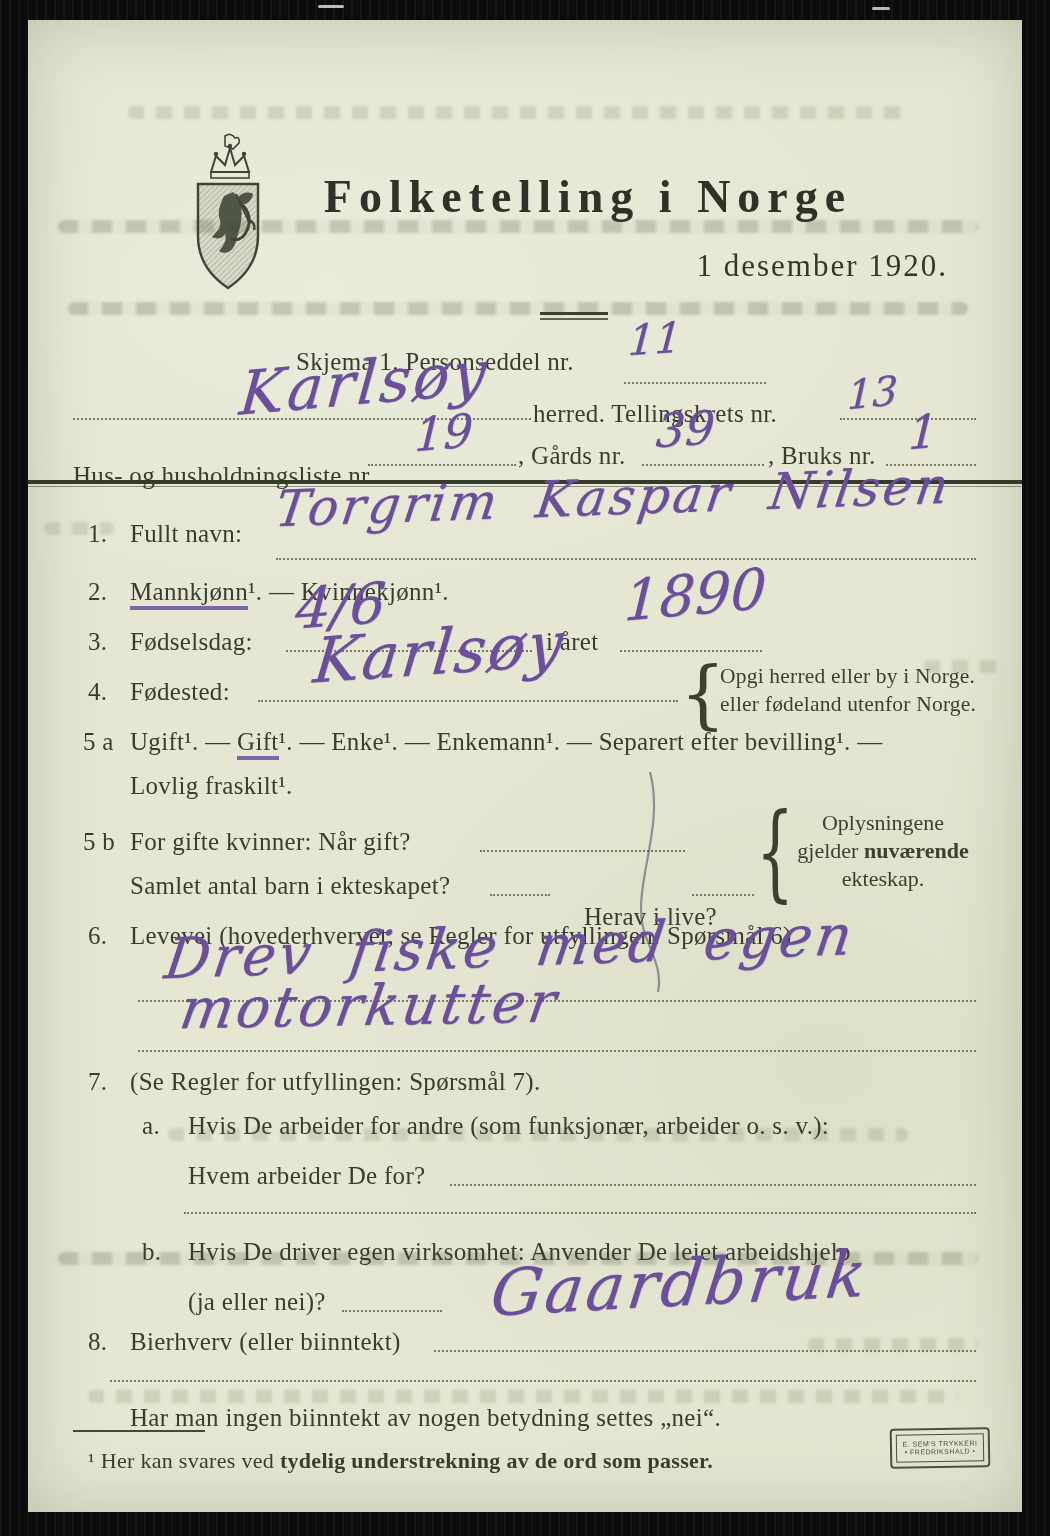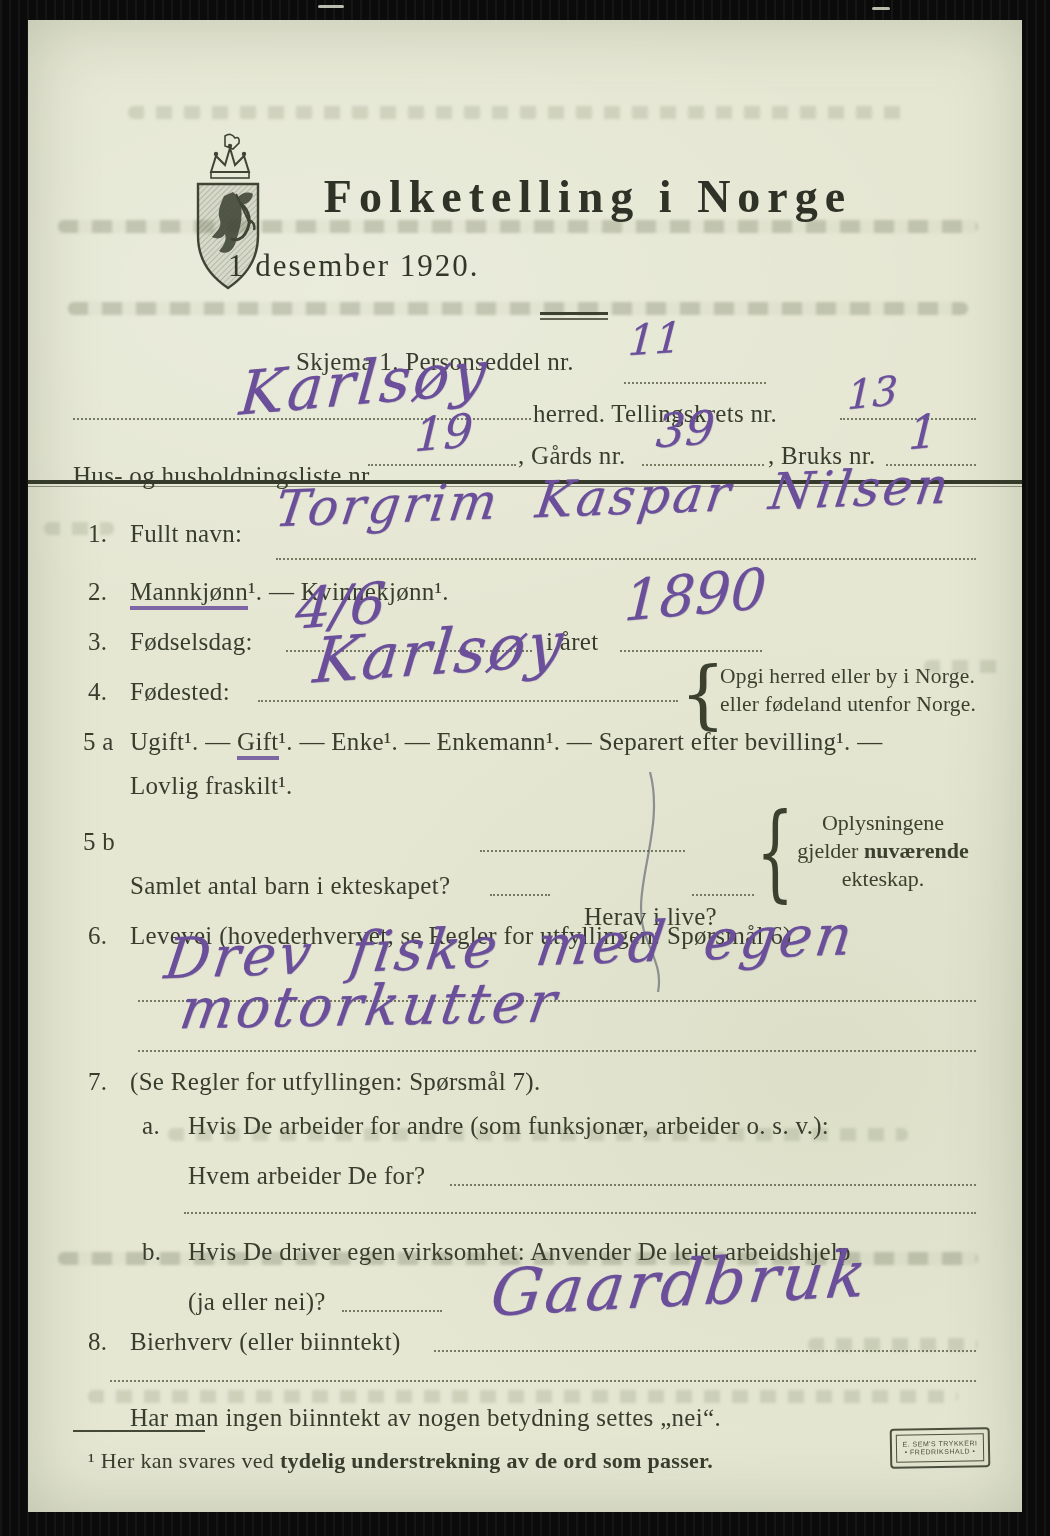--- a/index.html
+++ b/index.html
@@ -19,21 +19,21 @@
       #e5e7d3;
     box-shadow: inset 0 0 70px rgba(95,100,72,.28);
   }
   .scratch{position:absolute;background:#d9dcca;opacity:.85;border-radius:2px;}
   
   .pt{position:absolute;color:#393d2e;font-size:25px;white-space:nowrap;letter-spacing:.3px;}
   .small{font-size:21.5px;letter-spacing:.2px;}
   .b{font-weight:700;}
   .title{position:absolute;left:200px;top:150px;width:720px;text-align:center;
     font-size:46px;font-weight:700;letter-spacing:7px;color:#2f3327;white-space:nowrap;}
-  .date{position:absolute;left:200px;top:228px;width:720px;text-align:left;
+  .date{position:absolute;left:200px;top:228px;width:720px;text-align:right;
     font-size:31px;letter-spacing:2px;color:#33372a;}
   .title-sep{position:absolute;left:512px;top:292px;width:68px;height:3px;
     border-top:3px solid #3c402f;border-bottom:2px solid rgba(60,64,47,.8);}
   .heavy-rule{position:absolute;left:0;top:460px;width:994px;height:2px;
     border-top:4px solid #363a2a;border-bottom:1px solid rgba(54,58,42,.5);}
   .foot-rule{position:absolute;left:45px;top:1410px;width:132px;height:0;border-top:2px solid #444836;}
   .dotline{position:absolute;height:0;border-bottom:2px dotted #64684f;opacity:.85;}
   
   .hw{position:absolute;color:#6b4f9b;font-family:"DejaVu Serif", serif;font-style:italic;
      white-space:nowrap;transform-origin:left top;
@@ -148,20 +148,21 @@
     <div class="hw" style="left:290px;top:604px;font-size:62px;letter-spacing:2px;transform:rotate(-4deg) skewX(-10deg);">Karlsøy</div>
     <div class="brace" style="left:652px;top:630px;font-size:72px;transform:scaleY(1.05);">{</div>
     <div class="notes small" style="left:692px;top:644px;">Opgi herred eller by i Norge.</div>
     <div class="notes small" style="left:692px;top:672px;">eller fødeland utenfor Norge.</div>
 
     <div class="pt" style="left:55px;top:708px;">5 a</div>
     <div class="pt" style="left:102px;top:708px;text-align:center;"><span>Ugift¹. — </span><span class="pen-underline">Gift</span><span>¹. — Enke¹. — Enkemann¹. — Separert efter bevilling¹. —</span></div>
     <div class="pt" style="left:102px;top:752px;font-family:Liberation Serif, serif;">Lovlig fraskilt¹.</div>
 
     <div class="pt" style="left:55px;top:808px;">5 b</div>
+    <div class="pt" style="left:102px;top:808px;">For gifte kvinner:  Når gift?</div>
     <div class="dotline" style="left:452px;top:830px;width:205px;"></div>
     <div class="brace" style="left:728px;top:770px;font-size:60px;transform:scaleY(1.75);">{</div>
     <div class="notes" style="left:760px;top:790px;width:190px;text-align:center;font-size:22px;">Oplysningene</div>
     <div class="notes" style="left:760px;top:818px;width:190px;text-align:center;font-size:22px;"><span>gjelder </span><span class="b">nuværende</span></div>
     <div class="notes" style="left:760px;top:846px;width:190px;text-align:center;font-size:22px;">ekteskap.</div>
     <div class="pt" style="left:102px;top:852px;">Samlet antal barn i ekteskapet?</div>
     <div class="dotline" style="left:462px;top:874px;width:60px;"></div>
     <div class="pt" style="left:556px;top:852px;margin-top:31px;">Herav i live?</div>
     <div class="dotline" style="left:664px;top:874px;width:62px;"></div>
     <svg class="penstroke" style="left:560px;top:752px;" width="130" height="220" viewBox="0 0 130 220">

